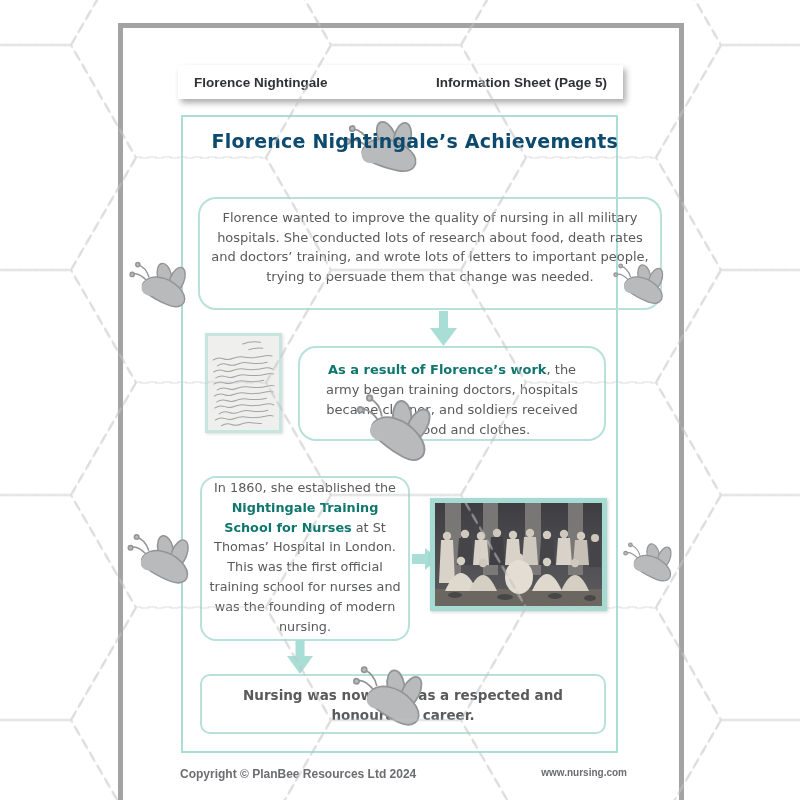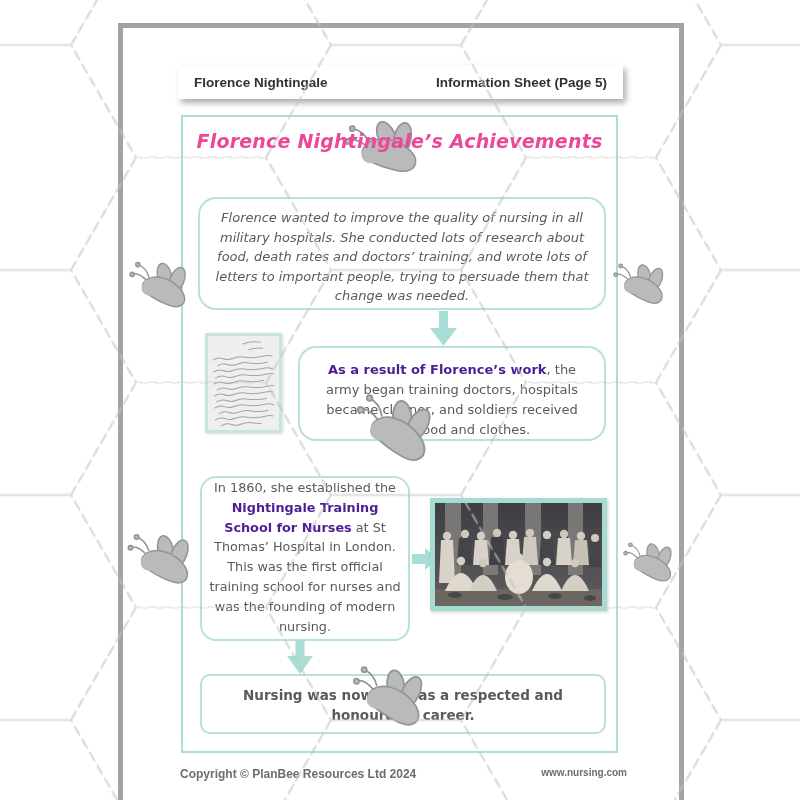--- a/index.html
+++ b/index.html
@@ -21,42 +21,41 @@
     padding:0 16px;box-sizing:border-box;
     font-family:"Liberation Sans",sans-serif;font-size:13.5px;font-weight:700;color:#303134;
   }
   
   .frame{
     position:absolute;left:58px;top:87px;width:437px;height:638px;z-index:1;
     box-sizing:border-box;border:2px solid #abded7;background:transparent;
   }
   .doc-title{
     position:absolute;left:58px;top:102px;width:437px;z-index:3;
-    text-align:center;font-weight:bold;font-size:19px;line-height:23px;color:#ec4899;
+    text-align:right;font-weight:bold;font-size:19px;line-height:23px;color:#0c4a6e;
     letter-spacing:.2px;
-    font-style:italic;
   }
   
   .tbox{
     position:absolute;box-sizing:border-box;z-index:1;
     border:2px solid #b7e1da;border-radius:18px;background:transparent;
   }
   .tbox p{
     position:relative;z-index:3;margin:0;text-align:center;
     color:#595a5c;font-size:13px;line-height:1.5;
   }
-  .box-intro{left:75px;top:169px;width:408px;height:113px;font-style:italic;}
+  .box-intro{left:75px;top:169px;width:464px;height:113px;}
   .box-intro p{padding:9px 10px 0;}
   .box-result{left:175px;top:318px;width:308px;height:95px;}
   .box-result p{padding:12px 14px 0;line-height:1.55;}
   .box-school{left:77px;top:448px;width:210px;height:165px;border-radius:16px;}
   .box-school p{padding:0 6px 0;line-height:1.55;font-size:12.8px;}
   .box-conclusion{left:77px;top:646px;width:406px;height:60px;border-radius:10px;}
   .box-conclusion p{padding:9px 12px 0;font-weight:bold;font-size:13.5px;}
-  .tbox b{color:#4c1d95;}
+  .tbox b{color:#0f766e;}
   
   .arrow{position:absolute;z-index:2;}
   .arrow-1{left:307px;top:283px;}
   .arrow-2{left:289px;top:520px;}
   .arrow-3{left:164px;top:612px;}
   
   .letter{
     position:absolute;left:82px;top:305px;width:77px;height:100px;z-index:2;
     box-sizing:border-box;border:3px solid #c6e5df;background:#efefee;
     box-shadow:1px 1px 3px rgba(0,0,0,.15);

